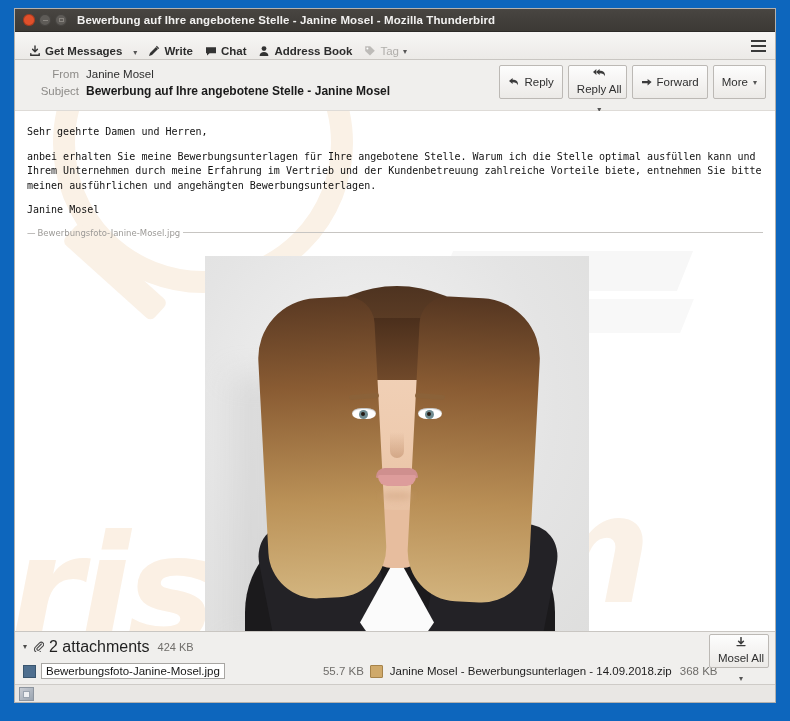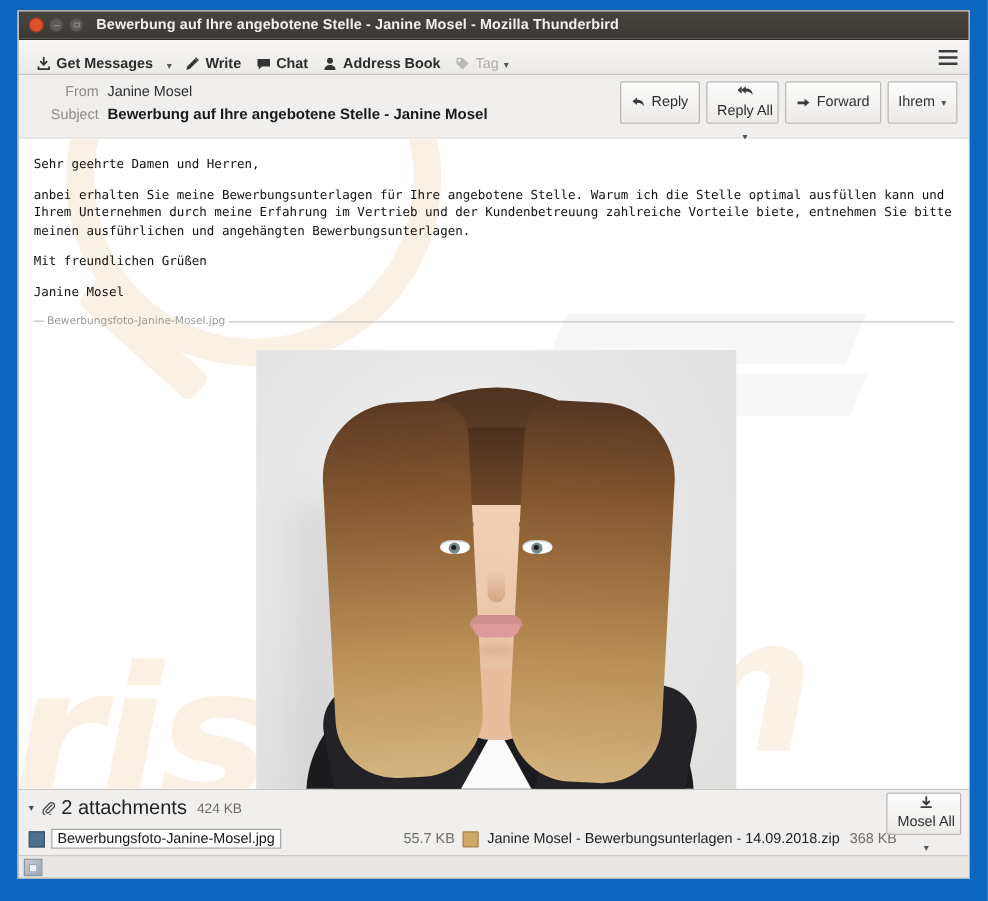--- a/index.html
+++ b/index.html
@@ -457,21 +457,21 @@
         </div>
         <div class="btn">
           <span>
             <svg width="11" height="10" viewBox="0 0 11 10">
                 <path d="M6.6 2v2.1H1v2.2h5.6v2.1L10.6 5z" fill="#3b3b3b"></path>
               </svg>
           </span>
           <span>Forward</span>
         </div>
         <div class="btn">
-          <span>Ihrem</span>
+          <span>More</span>
           <span class="caret">▾</span>
         </div>
       </div>
 
       <div class="hdr-row">
         <div class="hdr-label">From</div>
         <div class="hdr-from">Janine Mosel</div>
       </div>
       <div class="hdr-row">
         <div class="hdr-label">Subject</div>
@@ -486,21 +486,20 @@
         <div class="wm-handle"></div>
         <div class="wm-slash"></div>
         <div class="wm-slash2"></div>
         <div class="wm-text wm-risk">risk</div>
         <div class="wm-text wm-m">m</div>
       </div>
 
       <div class="mailtext">
         <p>Sehr geehrte Damen und Herren,</p>
         <p>anbei erhalten Sie meine Bewerbungsunterlagen für Ihre angebotene Stelle. Warum ich die Stelle optimal ausfüllen kann und Ihrem Unternehmen durch meine Erfahrung im Vertrieb und der Kundenbetreuung zahlreiche Vorteile biete, entnehmen Sie bitte meinen ausführlichen und angehängten Bewerbungsunterlagen.</p>
-        <p>Mit freundlichen Grüßen</p>
         <p>Janine Mosel</p>
       </div>
 
       <div class="attach-sep">
         <span class="dash-pre">—</span>
         <span class="sep-name">Bewerbungsfoto-Janine-Mosel.jpg</span>
         <span class="sep-line"></span>
       </div>
 
       <div class="photo-wrap">

